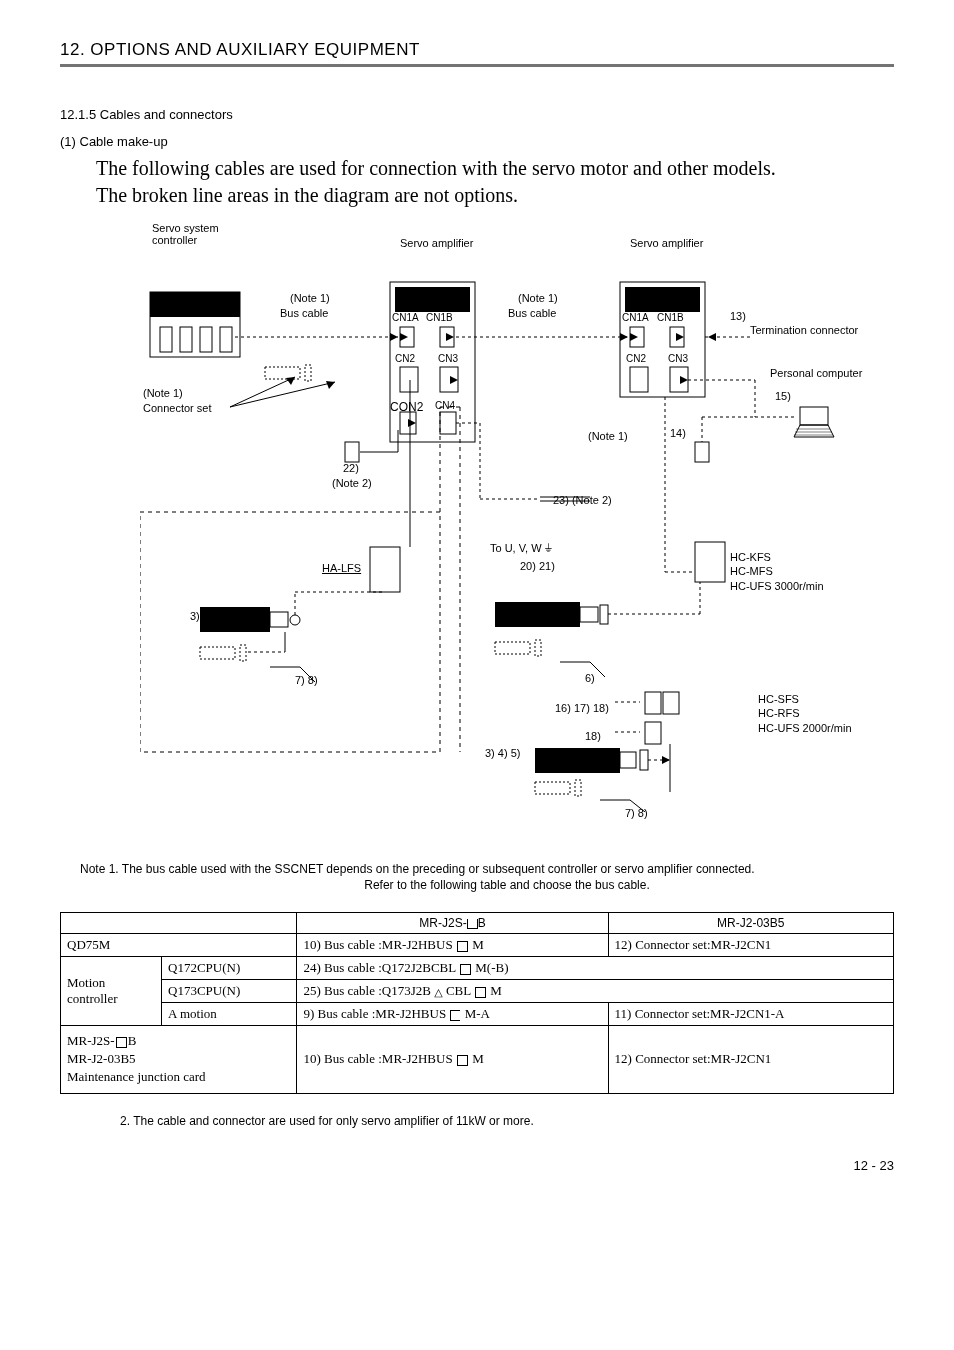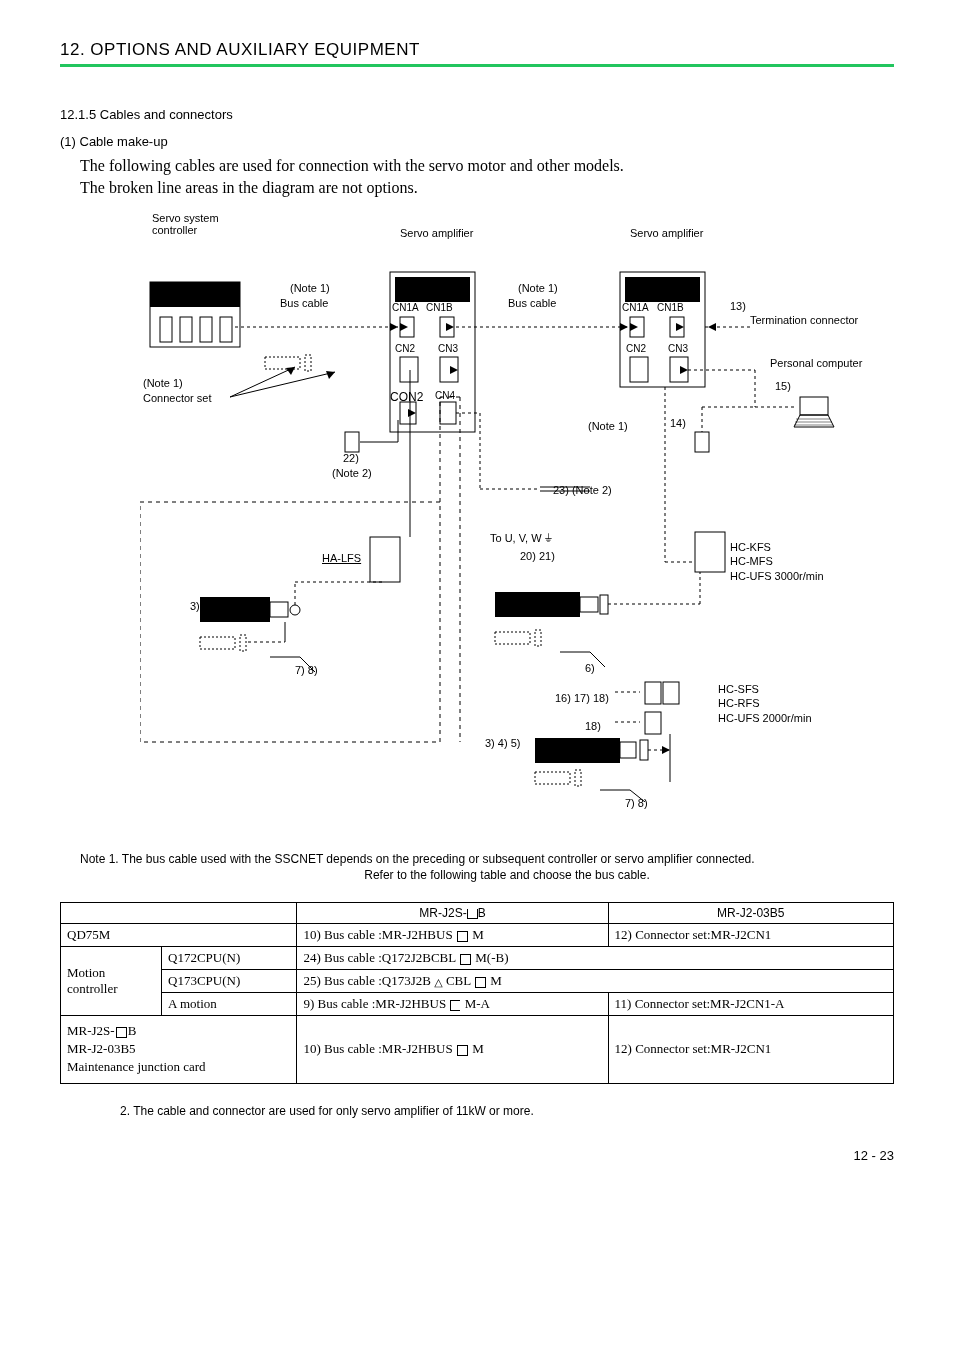--- a/index.html
+++ b/index.html
@@ -8,35 +8,35 @@
       padding: 40px 60px;
       font-size: 13px;
       color: #000;
       width: 834px;
     }
     .chapter-title {
       font-size: 17px;
       font-weight: normal;
       letter-spacing: 0.5px;
       padding-bottom: 4px;
-      border-bottom: 3px solid #22c55e;
+      border-bottom: 3px solid #737373;
       margin-bottom: 40px;
     }
     .section-title {
       font-size: 13px;
       margin-bottom: 12px;
     }
     .subsection-title {
       font-size: 13px;
       margin-bottom: 8px;
     }
     .body-text {
       font-family: "Times New Roman", serif;
-      font-size: 16px;
-      margin-left: 20px;
+      font-size: 20px;
+      margin-left: 36px;
       margin-bottom: 4px;
     }
     .diagram-block {
       font-family: Arial, sans-serif;
       font-size: 11px;
       margin: 15px 0 20px 30px;
       height: 620px;
       position: relative;
       border: none;
     }
@@ -296,21 +296,21 @@
 HC-UFS 3000r/min</span>
 
   <span class="d-label" style="left:100px;top:388px;">3) 4) 5)</span>
   <span class="d-label" style="left:423px;top:388px;">1) 2)</span>
   <span class="d-label" style="left:205px;top:452px;">7) 8)</span>
   <span class="d-label" style="left:495px;top:450px;">6)</span>
 
   <span class="d-label" style="left:465px;top:480px;">16) 17) 18)</span>
   <span class="d-label" style="left:495px;top:508px;">18)</span>
   <span class="d-label" style="left:395px;top:525px;">3) 4) 5)</span>
-  <span class="d-label" style="left:628px;top:470px;white-space:pre-line;line-height:1.3;">HC-SFS
+  <span class="d-label" style="left:668px;top:470px;white-space:pre-line;line-height:1.3;">HC-SFS
 HC-RFS
 HC-UFS 2000r/min</span>
   <span class="d-label" style="left:535px;top:585px;">7) 8)</span>
 </div>
 
 <div class="note-text">Note 1. The bus cable used with the SSCNET depends on the preceding or subsequent controller or servo amplifier connected.</div>
 <div class="note-text note-indent">Refer to the following table and choose the bus cable.</div>
 
 <table class="main-table">
   <tbody>

